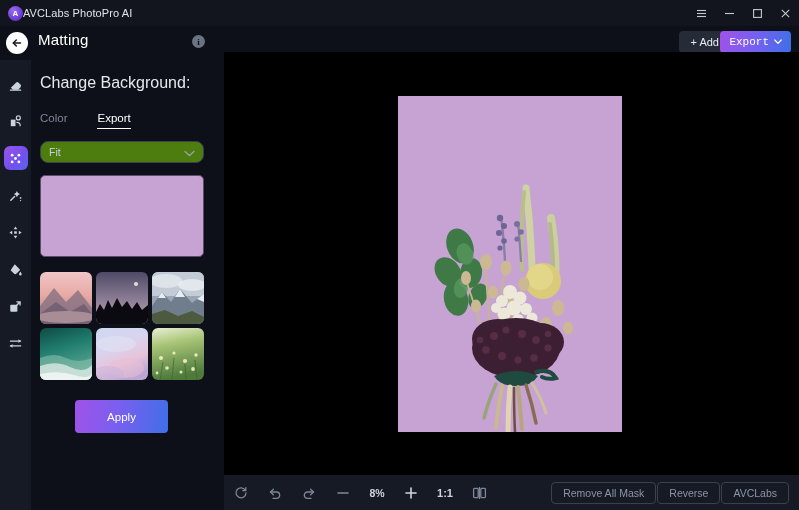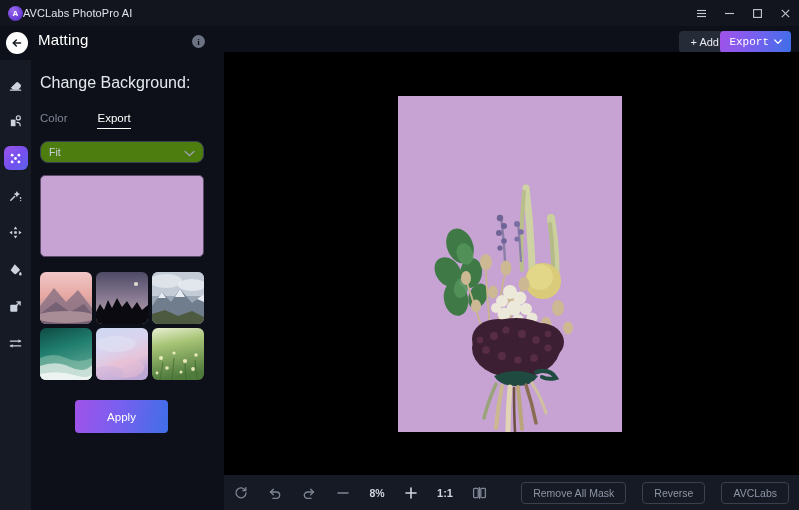--- a/index.html
+++ b/index.html
@@ -157,21 +157,21 @@
     color: #7f8696; cursor: pointer;
   }
   .zoom-val {
     min-width: 34px; text-align: center; font-size: 10.5px; color: #cfd5e0;
     font-weight: bold; cursor: pointer;
   }
   .ratio-val {
     min-width: 34px; text-align: center; font-size: 11px; color: #cfd5e0;
     font-weight: bold; cursor: pointer;
   }
-  .bottom-right { margin-left: auto; display: flex; align-items: center; gap: 16px; padding-right: 10px; }
+  .bottom-right { margin-left: auto; display: flex; align-items: center; gap: 1px; padding-right: 10px; }
   .ghost-btn {
     height: 22px; padding: 0 11px; background: transparent;
     border: 1px solid #39404f; border-radius: 4px;
     color: #8d94a3; font-size: 10.5px; font-family: "Liberation Sans", sans-serif;
     display: flex; align-items: center; cursor: pointer;
   }
 </style>
 </head>
 <body>
 

